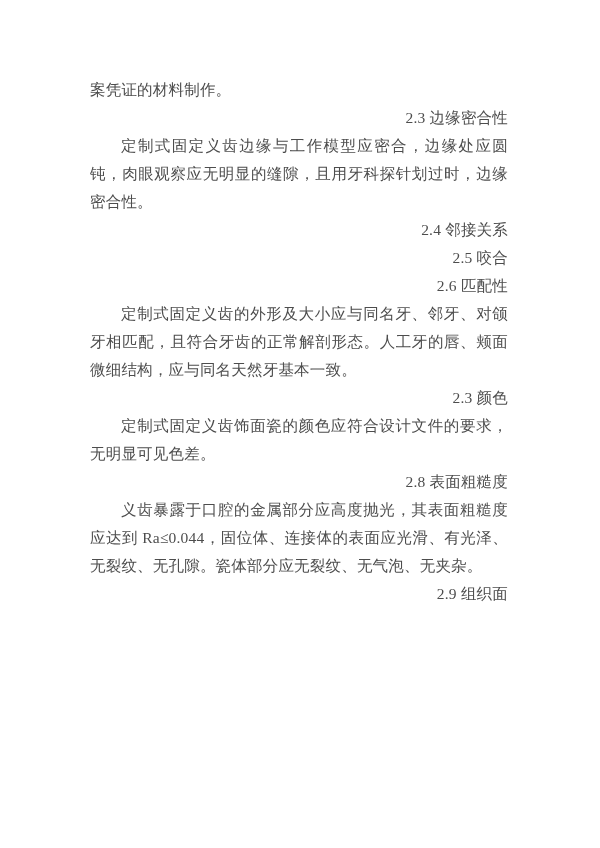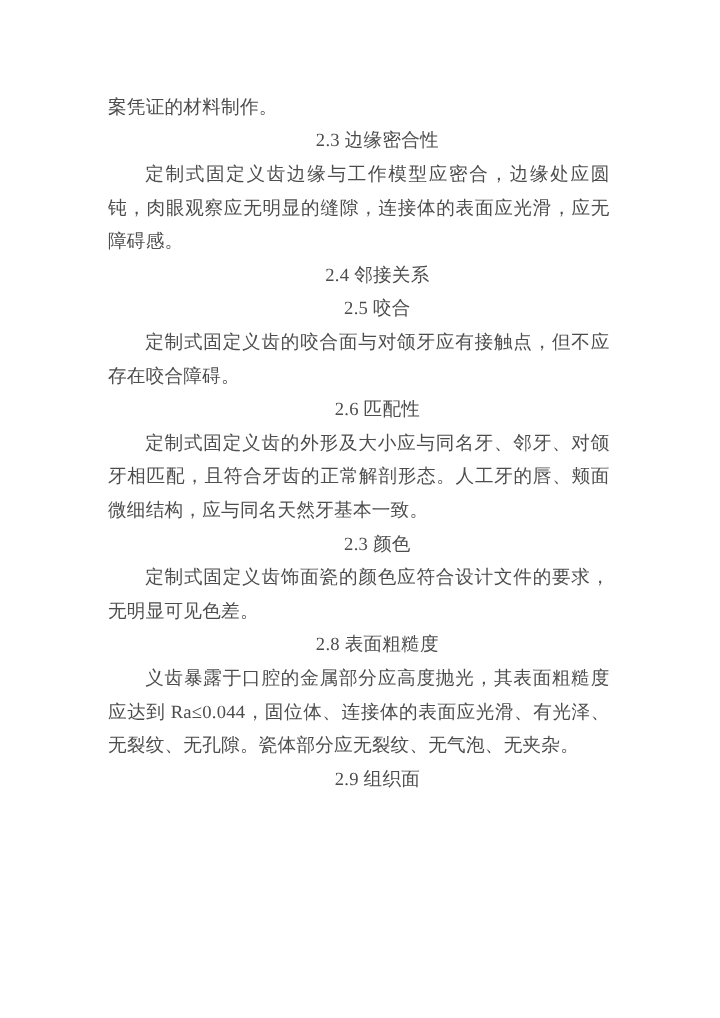--- a/index.html
+++ b/index.html
@@ -37,34 +37,33 @@
     text-align: justify;
     text-justify: inter-character;
   }
   .head, .para {
     text-indent: 2em;
   }
   .cont {
     text-indent: 0;
   }
   .head {
-    text-align: center;
+    text-align: right;
   }
 </style>
 </head>
 <body>
 
 <div class="page">
   <div class="doc-body">
     <p class="blk cont">案凭证的材料制作。</p>
     <p class="blk head">2.3 边缘密合性</p>
-    <p class="blk para">定制式固定义齿边缘与工作模型应密合，边缘处应圆钝，肉眼观察应无明显的缝隙，连接体的表面应光滑，应无障碍感。</p>
+    <p class="blk para">定制式固定义齿边缘与工作模型应密合，边缘处应圆钝，肉眼观察应无明显的缝隙，且用牙科探针划过时，边缘密合性。</p>
     <p class="blk head">2.4 邻接关系</p>
     <p class="blk head">2.5 咬合</p>
-    <p class="blk para">定制式固定义齿的咬合面与对颌牙应有接触点，但不应存在咬合障碍。</p>
     <p class="blk head">2.6 匹配性</p>
     <p class="blk para">定制式固定义齿的外形及大小应与同名牙、邻牙、对颌牙相匹配，且符合牙齿的正常解剖形态。人工牙的唇、颊面微细结构，应与同名天然牙基本一致。</p>
     <p class="blk head">2.3 颜色</p>
     <p class="blk para">定制式固定义齿饰面瓷的颜色应符合设计文件的要求，无明显可见色差。</p>
     <p class="blk head">2.8 表面粗糙度</p>
     <p class="blk para">义齿暴露于口腔的金属部分应高度抛光，其表面粗糙度应达到 Ra≤0.044，固位体、连接体的表面应光滑、有光泽、无裂纹、无孔隙。瓷体部分应无裂纹、无气泡、无夹杂。</p>
     <p class="blk head">2.9 组织面</p>
   </div>
 </div>
 

